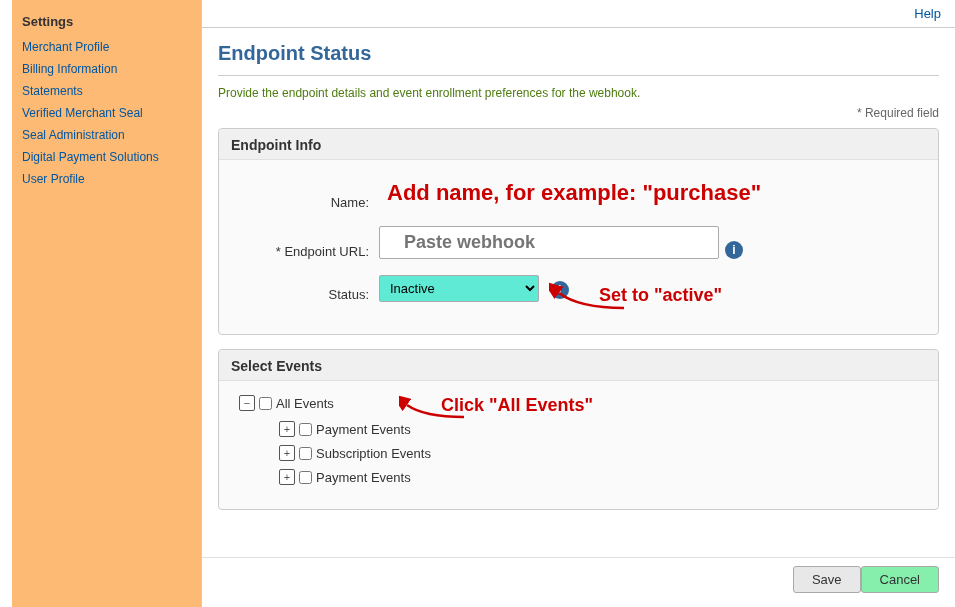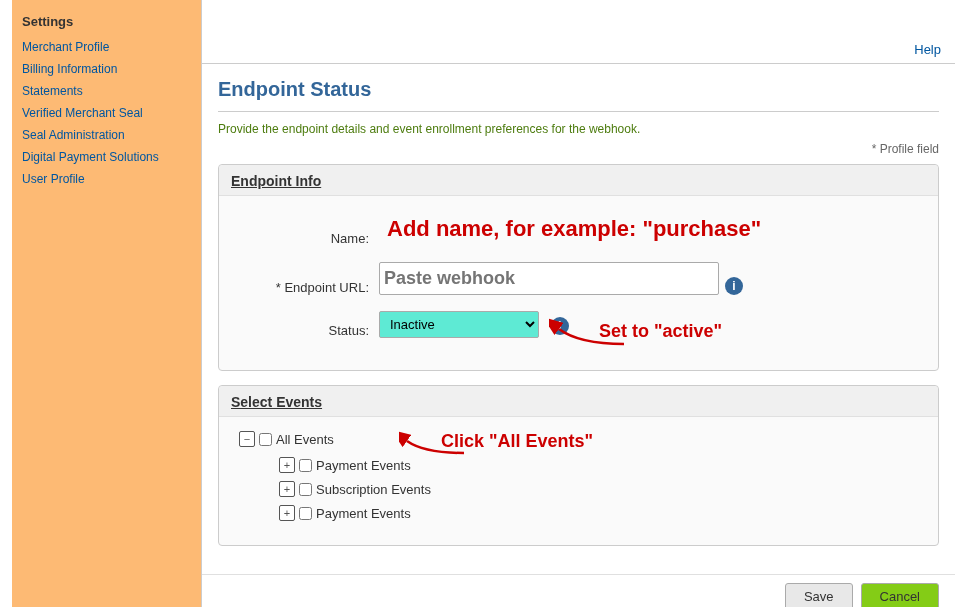--- a/index.html
+++ b/index.html
@@ -28,21 +28,20 @@
       font-size: 12px;
       padding: 1px 0;
     }
 
     
     #main {
       flex: 1;
       display: flex;
       flex-direction: column;
       overflow-y: auto;
-      margin-top: 36px;
     }
 
     
     #topbar {
       display: flex;
       justify-content: flex-end;
       padding: 6px 14px;
       border-bottom: 1px solid #ccc;
     }
     #topbar a {
@@ -91,21 +90,20 @@
       background: #fafafa;
     }
     .section-title {
       font-size: 14px;
       font-weight: bold;
       color: #333;
       padding: 8px 12px 6px 12px;
       border-bottom: 1px solid #e0e0e0;
       background: #f0f0f0;
       border-radius: 4px 4px 0 0;
-      text-decoration: underline;
     }
     .section-body {
       padding: 16px 20px;
     }
 
     
     .form-row {
       display: flex;
       align-items: flex-end;
       margin-bottom: 16px;
@@ -122,21 +120,21 @@
     .name-annotation {
       font-size: 22px;
       font-weight: bold;
       color: #cc0000;
       padding: 4px 8px;
     }
 
     
     .url-input {
       border: 1px solid #aaa;
-      padding: 5px 4px;
+      padding: 5px 24px;
       font-size: 18px;
       color: #0369a1;
       font-weight: bold;
       width: 340px;
       background: #fff;
       border-radius: 2px;
     }
 
     .info-icon {
       display: inline-flex;
@@ -212,32 +210,31 @@
     }
 
     .sub-events {
       margin-left: 40px;
     }
 
     
     #footer-buttons {
       display: flex;
       justify-content: flex-end;
-      padding: 8px 16px 5px 16px;
-      gap: 8px;
+      padding: 8px 16px 14px 16px;
       border-top: 1px solid #e0e0e0;
       margin-top: auto;
     }
     .btn {
       padding: 5px 18px;
       font-size: 13px;
       border: 1px solid #aaa;
       border-radius: 3px;
       cursor: pointer;
-      background: #84cc16;
+      background: #86efac;
       color: #333;
     }
     .btn-primary {
       background: #e8e8e8;
     }
 
     
     .all-events-row {
       position: relative;
       display: flex;
@@ -262,21 +259,21 @@
 
   <div id="topbar">
     <a href="#">Help</a>
   </div>
 
   <div id="content">
 
     <div id="page-heading">Endpoint Status</div>
     <hr id="page-divider">
     <div id="page-desc">Provide the endpoint details and event enrollment preferences for the webhook.</div>
-    <div id="required-note">* Profile field</div>
+    <div id="required-note">* Required field</div>
 
     <div class="section-box">
       <div class="section-title">Endpoint Info</div>
       <div class="section-body">
 
         <div class="form-row">
           <div class="form-label">Name:</div>
           <div class="name-annotation">Add name, for example: "purchase"</div>
         </div>
 

